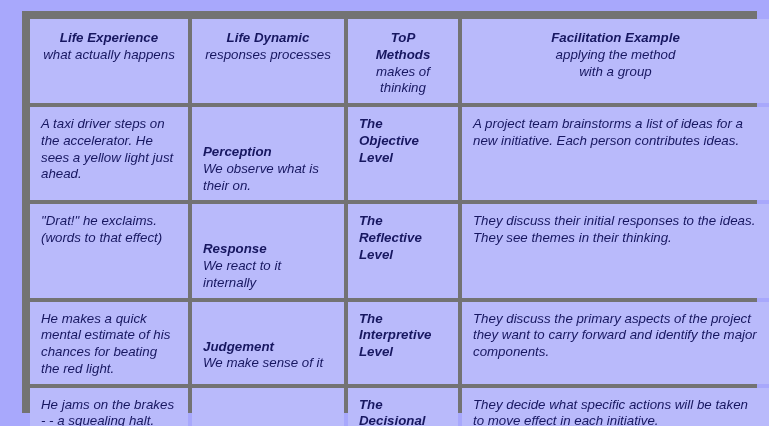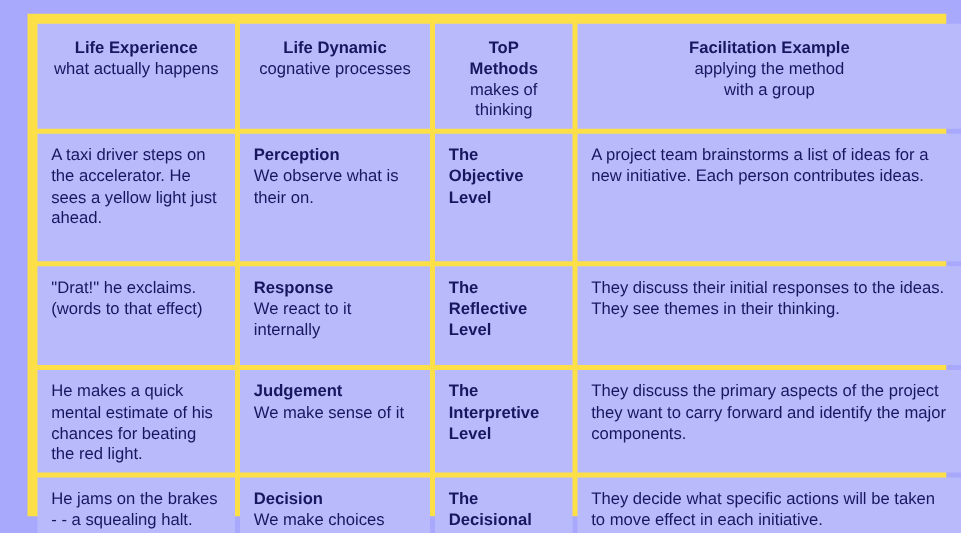--- a/index.html
+++ b/index.html
@@ -12,23 +12,24 @@
     background: #a8a8fc;
     font-family: "Liberation Sans", sans-serif;
     overflow: hidden;
   }
   #table-frame {
     position: absolute;
     left: 22px;
     top: 11px;
     width: 735px;
     height: 402px;
-    background: #fde047;
+    background: #737373;
     box-sizing: border-box;
     padding: 4px;
+    font-style: italic;
   }
   table.top-table {
     width: 100%;
     height: 100%;
     border-collapse: separate;
     border-spacing: 4px;
     table-layout: fixed;
   }
   table.top-table td {
     background: #b9bafb;
@@ -56,20 +57,21 @@
   }
   tr.header-row .hdr-sub {
     display: block;
     font-weight: normal;
   }
 
   
   .cell-title {
     font-weight: bold;
     display: block;
+    margin-top: 28px;
   }
   .cell-body {
     display: block;
   }
   td.method-cell {
     text-align: left;
     color: #117711;
     font-weight: bold;
     padding-top: 12px;
   }
@@ -80,21 +82,21 @@
     padding-top: 11px;
     margin-left: 48px;
   }
   td.experience-cell,
   td.dynamic-cell {
     padding-top: 10px;
   }
 
   
   tr.header-row { height: 84px; }
-  tr.data-row-1 { height: 102px; }
+  tr.data-row-1 { height: 86px; }
   tr.data-row-2 { height: 79px; }
   tr.data-row-3 { height: 80px; }
   tr.data-row-4 { height: 65px; }
 </style>
 </head>
 <body>
 
 <div id="table-frame">
   <table class="top-table">
     <colgroup>
@@ -104,21 +106,21 @@
       <col class="c4">
     </colgroup>
     <tbody>
       <tr class="header-row">
         <td>
           <span class="hdr-title">Life Experience</span>
           <span class="hdr-sub">what actually happens</span>
         </td>
         <td>
           <span class="hdr-title">Life Dynamic</span>
-          <span class="hdr-sub">cognative processes</span>
+          <span class="hdr-sub">responses processes</span>
         </td>
         <td>
           <span class="hdr-title">ToP</span>
           <span class="hdr-title">Methods</span>
           <span class="hdr-sub">makes of</span>
           <span class="hdr-sub">thinking</span>
         </td>
         <td>
           <span class="hdr-title">Facilitation Example</span>
           <span class="hdr-sub">applying the method</span>

